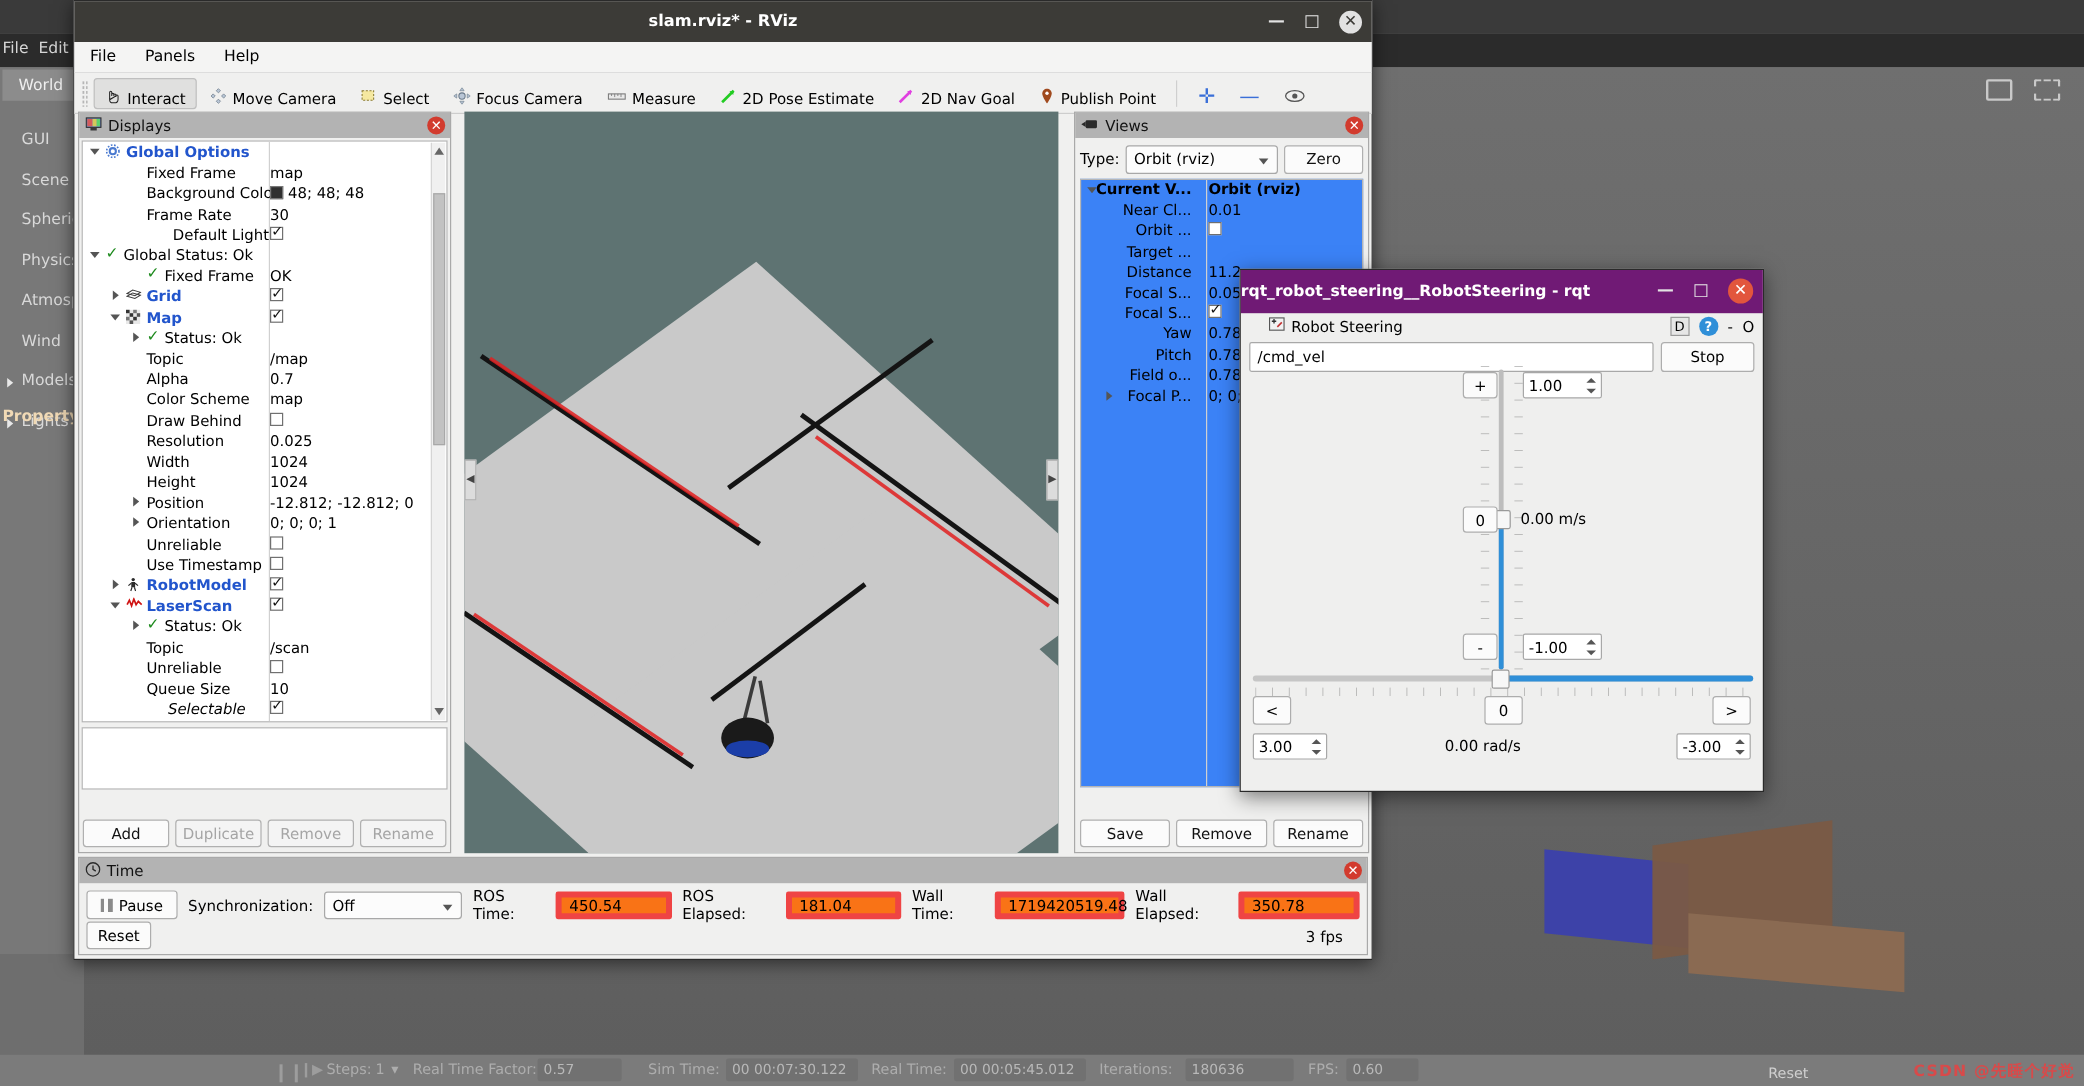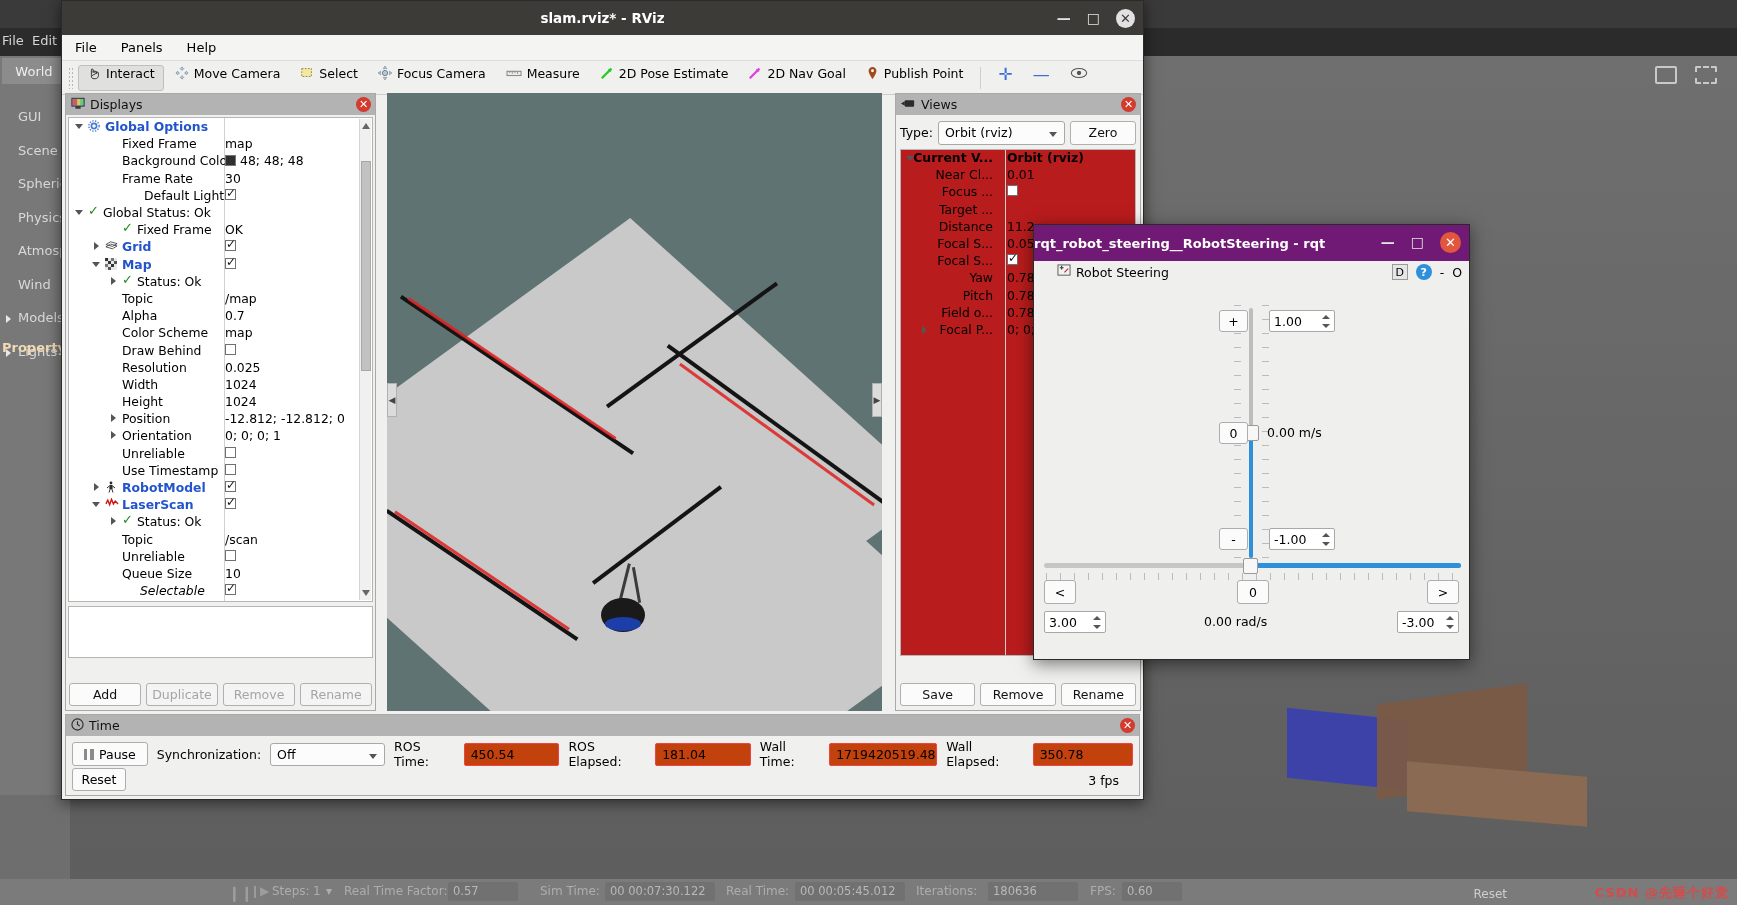--- a/index.html
+++ b/index.html
@@ -96,21 +96,21 @@
   }
   .rviz-menubar {
     height:26px; background:#f4f4f3; border-bottom:1px solid #dddddd;
     display:flex; align-items:center; padding-left:13px; gap:24px; font-size:13px;
   }
   .rviz-toolbar {
     height:34px; background:#f0f0ef; border-bottom:1px solid #cdcdcd;
     display:flex; align-items:center; padding-left:6px; gap:2px;
   }
   .tbtn {
-    display:flex; align-items:flex-start; gap:5px; height:26px; padding:0 8px;
+    display:flex; align-items:flex-end; gap:5px; height:26px; padding:0 8px;
     font-size:12.5px; border:1px solid transparent; border-radius:3px; white-space:nowrap;
   }
   .tbtn.active { background:#e0e0df; border-color:#bfbfbf; }
   .tb-sep { width:1px; height:22px; background:#cfcfcf; margin:0 6px; }
   .grip { width:5px; height:22px; margin-right:3px;
     background-image:radial-gradient(#b6b6b6 1px, transparent 1px);
     background-size:3px 4px; }
 
   
   .panel-hdr {
@@ -204,38 +204,38 @@
   .combo {
     flex:1; height:24px; background:#fcfcfc; border:1px solid #a8a8a8; border-radius:3px;
     display:flex; align-items:center; padding:0 6px; font-size:12.5px; position:relative;
   }
   .combo::after {
     content:''; position:absolute; right:7px; top:10px;
     border-top:5px solid #555; border-left:4px solid transparent; border-right:4px solid transparent;
   }
   .views-tree {
     position:absolute; left:4px; top:55px; right:4px; height:507px;
-    background:#b91c1c; border:1px solid #b5b5b5; overflow:hidden;
+    background:#3b82f6; border:1px solid #b5b5b5; overflow:hidden;
   }
   .vrow { height:17.2px; position:relative; font-size:12.4px; white-space:nowrap; }
   .vrow .lbl { position:absolute; right:142px; }
   .vrow .val { position:absolute; left:106px; }
   .views-btns { position:absolute; left:4px; right:4px; bottom:4px; display:flex; gap:5px; }
 
   
   .time-panel {
     position:absolute; left:3px; bottom:3px; right:3px; height:82px;
     background:#f0f0ef; border:1px solid #a9a9a9;
   }
   .time-row {
     position:absolute; left:6px; top:26px; right:6px; height:26px;
     display:flex; align-items:center; gap:9px; font-size:12.5px;
   }
   .tinput {
-    height:23px; background:#c2410c; border:1px solid #ef4444; border-radius:2px;
+    height:23px; background:#f97316; border:5px solid #ef4444; border-radius:2px;
     display:flex; align-items:center; padding:0 6px; font-size:12.5px;
   }
   .pausebtn {
     height:24px; padding:0 11px; background:#fbfbfb; border:1px solid #adadad; border-radius:3px;
     display:flex; align-items:center; gap:5px; font-size:12.5px;
   }
   .pause-glyph { display:inline-block; width:10px; height:11px;
     background:linear-gradient(90deg,#8a8a8a 0 3px, transparent 3px 6px, #8a8a8a 6px 9px); }
   .resetbtn {
     position:absolute; left:6px; bottom:4px; width:54px; height:23px;
@@ -713,21 +713,21 @@
             <div class="vrow">
               <span class="tw-arrow open" style="left:5px;top:4px;"></span>
               <span class="lbl" style="font-weight:bold;">Current V...</span>
               <span class="val" style="font-weight:bold;">Orbit (rviz)</span>
             </div>
             <div class="vrow">
               <span class="lbl" style="">Near Cl...</span>
               <span class="val" style="">0.01</span>
             </div>
             <div class="vrow">
-              <span class="lbl" style="">Focus ...</span>
+              <span class="lbl" style="">Orbit ...</span>
               <span class="val"><span class="cb"></span></span>
             </div>
             <div class="vrow">
               <span class="lbl" style="">Target ...</span>
               <span class="val" style=""><fixed frame=""></fixed></span>
             </div>
             <div class="vrow">
               <span class="lbl" style="">Distance</span>
               <span class="val" style="">11.2</span>
             </div>
@@ -830,20 +830,26 @@
       </span>
       <span>Robot Steering</span>
       <span class="rs-hdr-right">
         <span class="dock-d">D</span>
         <span class="dock-q">?</span>
         <span>-</span>
         <span>O</span>
       </span>
     </div>
 
+    <div class="rs-topicrow">
+      <div class="rs-topic">
+        <span>/cmd_vel</span>
+      </div>
+      <div class="rs-stop">Stop</div>
+    </div>
 
     <div class="vticks" style="left:200px;"></div>
     <div class="vticks" style="left:228px;"></div>
     <div class="vslider-track"></div>
     <div class="vslider-fill"></div>
     <div class="vslider-handle"></div>
 
     <div class="sqbtn" style="left:185px; top:85px;">+</div>
     <div class="spin" style="left:235px; top:85px;">
       <span>1.00</span>

